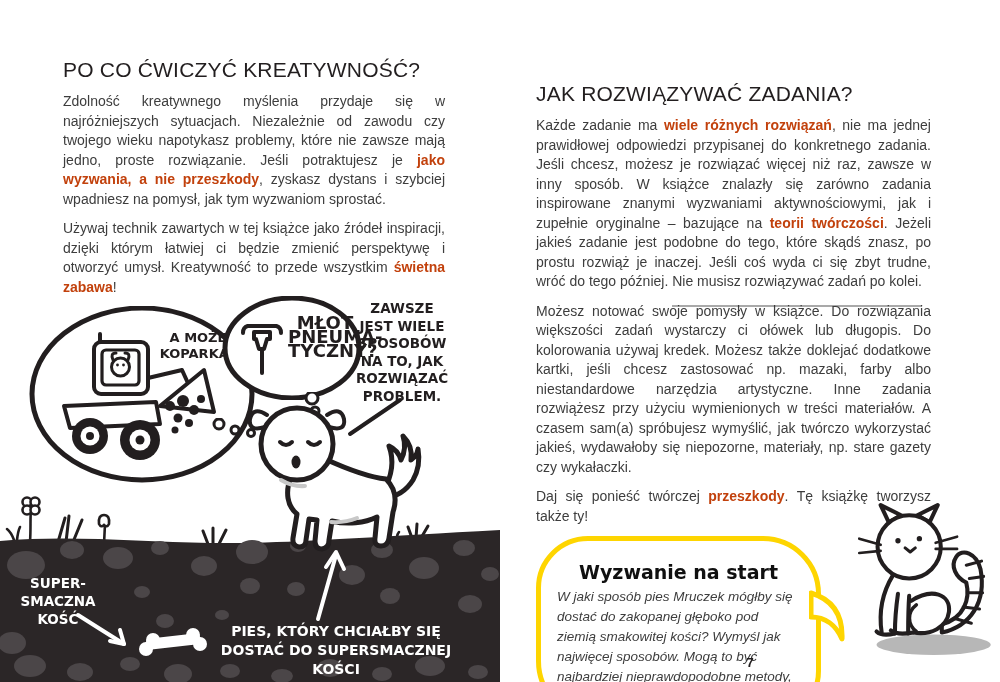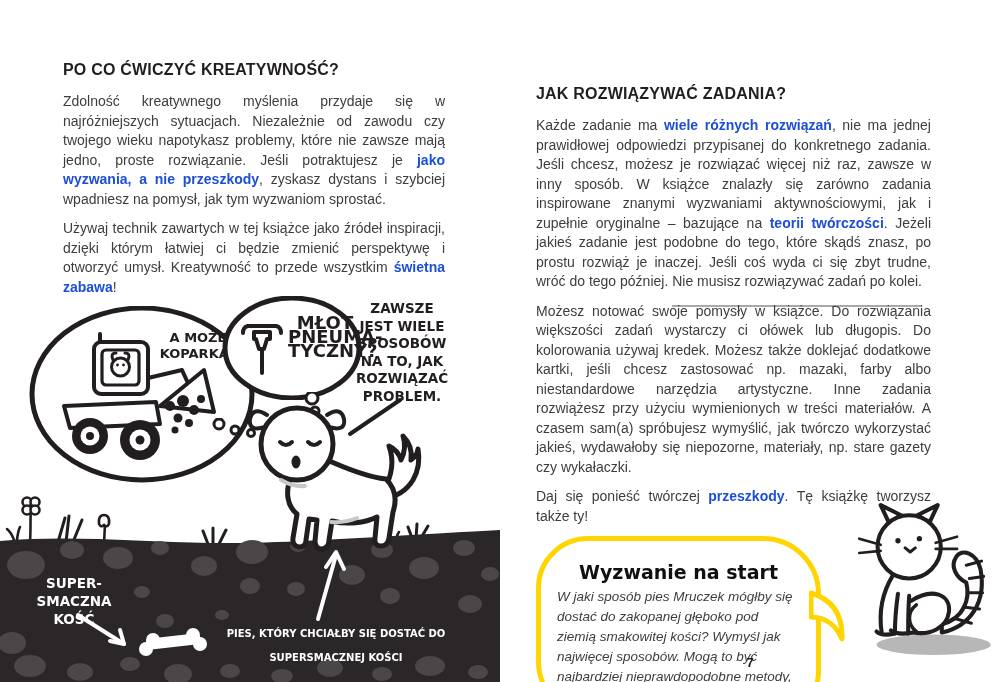--- a/index.html
+++ b/index.html
@@ -1,24 +1,24 @@
 <!DOCTYPE html>
 <html style="--ink: #221e1f; --body: #3d3d3d; --ground: #2b2627; --stone: #4b4648; --yellow: #fed500; --shadow: #b7b7b7; --ul: #a9a9a9;"><head>
 <meta charset="utf-8">
 <style>
   html,body{margin:0;padding:0;background:#e8e8e8;}
   #canvas{position:relative;width:1000px;height:682px;background:#fff;overflow:hidden;
           font-family:"Liberation Sans",sans-serif;}
   .col{position:absolute;top:57px;}
   .col.left{left:63px;width:382px;}
   .col.right{left:536px;width:395px;margin-top:24px;}
-  h1.title{font-family:"Liberation Sans",sans-serif;font-weight:bold;font-size:16px;line-height:26px;
+  h1.title{font-family:"Liberation Sans",sans-serif;font-weight:normal;font-size:21px;line-height:26px;
            color:var(--ink);margin:0 0 9px 0;letter-spacing:.2px;}
   .col > p{font-size:14px;line-height:19.5px;color:var(--body);text-align:justify;margin:0 0 10px 0;}
-  .col > p b{color:#1d4ed8;}
+  .col > p b{color:#c2410c;}
   .ul{border-bottom:2.5px solid var(--ul);padding-bottom:16px;}
   .abs{position:absolute;}
   .comic{position:absolute;font-family:"DejaVu Sans",sans-serif;font-weight:bold;color:var(--ink);
          text-align:center;}
   .comic.white{color:#fff;}
   
   .challenge{position:relative;width:285px;box-sizing:border-box;border:5px solid var(--yellow);
              border-radius:52px 58px 50px 60px;padding:18px 16px 9px 16px;margin-top:8px;background:#fff;}
   .challenge h2{font-family:"DejaVu Sans",sans-serif;font-weight:bold;font-size:19px;
                 text-align:center;margin:2px 0 4px 0;color:#101010;}
@@ -125,22 +125,22 @@
     <g>
       <path class="wln" d="M78,90 Q100,104 124,119"></path>
       <path class="wln" d="M124,119 L110,116 M124,119 L120,105"></path>
     </g>
     <g>
       <path class="wln" d="M318,94 Q328,58 336,30"></path>
       <path class="wln" d="M326,42 L336,27 L344,44"></path>
     </g>
   </svg>
 
-  <div class="comic white" style="left:24px;top:574px;width:100px;font-size:13.5px;line-height:18px">SUPER-SMACZNA KOŚĆ</div>
-  <div class="comic white" style="left:198px;top:622px;width:276px;font-size:10px;line-height:24px">PIES, KTÓRY CHCIAŁBY SIĘ DOSTAĆ DO SUPERSMACZNEJ KOŚCI</div>
+  <div class="comic white" style="left:8px;top:574px;width:100px;font-size:13.5px;line-height:18px">SUPER-SMACZNA KOŚĆ</div>
+  <div class="comic white" style="left:198px;top:622px;width:276px;font-size:14px;line-height:19px">PIES, KTÓRY CHCIAŁBY SIĘ DOSTAĆ DO SUPERSMACZNEJ KOŚCI</div>
 
   <svg class="abs" style="left:28px;top:306px" width="232" height="180" viewBox="0 0 232 180">
     <ellipse class="fw ln" cx="114" cy="88" rx="110" ry="86"></ellipse>
     <g>
       <path class="fw ln4" d="M36,100 L128,96 L132,118 L42,122 Z"></path>
       <rect class="fw ln4" x="66" y="36" width="54" height="52" rx="7"></rect>
       <rect class="fw" x="74" y="44" width="37" height="35" rx="4" stroke="var(--ink)" stroke-width="3.2"></rect>
       <circle class="ln3" cx="92.5" cy="61" r="9"></circle>
       <circle class="fi" cx="89.5" cy="59" r="1.4"></circle>
         <circle class="fi" cx="95.5" cy="59" r="1.4"></circle>

